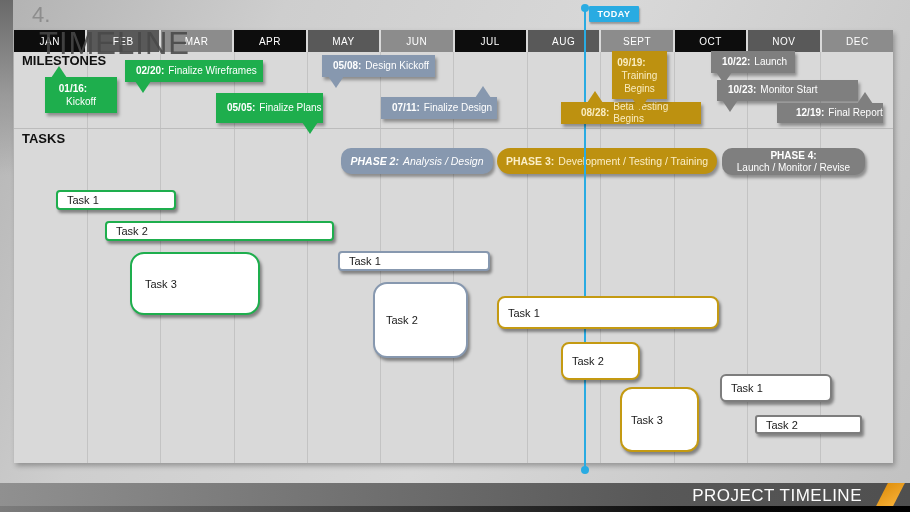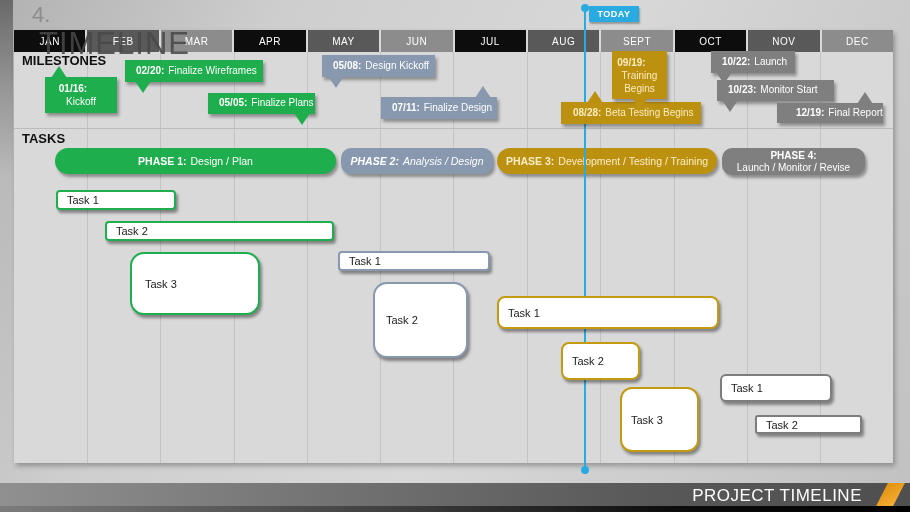--- a/index.html
+++ b/index.html
@@ -117,65 +117,61 @@
   <div class="callout c-green stacked" style="left:45px;top:77px;width:72px;height:36px">
     <span class="ptr up" style="left:6px"></span>
     <span class="m-date">01/16:</span>
     <span class="m-text">Kickoff</span>
   </div>
   <div class="callout c-green pad" style="left:125px;top:60px;width:138px;height:22px">
     <span class="ptr down" style="left:10px"></span>
     <span class="m-date">02/20:</span>
     <span class="m-text">Finalize Wireframes</span>
   </div>
-  <div class="callout c-green pad" style="left:208px;top:93px;width:107px;height:21px">
+  <div class="callout c-green pad" style="left:216px;top:93px;width:107px;height:30px">
     <span class="ptr down" style="left:86px"></span>
     <span class="m-date">05/05:</span>
     <span class="m-text">Finalize Plans</span>
   </div>
   <div class="callout c-bluegray pad" style="left:322px;top:55px;width:113px;height:22px">
     <span class="ptr down" style="left:6px"></span>
     <span class="m-date">05/08:</span>
     <span class="m-text">Design Kickoff</span>
   </div>
   <div class="callout c-bluegray pad" style="left:381px;top:97px;width:116px;height:22px">
     <span class="ptr up" style="left:94px"></span>
     <span class="m-date">07/11:</span>
     <span class="m-text">Finalize Design</span>
   </div>
-  <div class="callout c-gold" style="left:561px;top:102px;width:140px;height:22px;padding-left:12px">
+  <div class="callout c-gold" style="left:561px;top:102px;width:140px;height:22px;padding-left:20px">
     <span class="ptr up" style="left:26px"></span>
     <span class="m-date">08/28:</span>
     <span class="m-text">Beta Testing Begins</span>
   </div>
   <div class="callout c-gold stacked" style="left:612px;top:51px;width:55px;height:48px">
     <span class="ptr down" style="left:20px"></span>
     <span class="m-date">09/19:</span>
     <span class="m-text">Training Begins</span>
   </div>
   <div class="callout c-gray pad" style="left:711px;top:51px;width:84px;height:22px">
     <span class="ptr down" style="left:5px"></span>
     <span class="m-date">10/22:</span>
     <span class="m-text">Launch</span>
   </div>
-  <div class="callout c-gray pad" style="left:717px;top:80px;width:117px;height:21px">
+  <div class="callout c-gray pad" style="left:717px;top:80px;width:141px;height:21px">
     <span class="ptr down" style="left:5px"></span>
     <span class="m-date">10/23:</span>
     <span class="m-text">Monitor Start</span>
   </div>
   <div class="callout c-gray" style="left:777px;top:103px;width:106px;height:20px;padding-left:19px">
     <span class="ptr up" style="left:80px"></span>
     <span class="m-date">12/19:</span>
     <span class="m-text">Final Report</span>
   </div>
 
-  <div class="phase p-green" style="left:55px;top:148px;width:281px">
-    <span class="ph-name">PHASE 1:</span>
-    <span>Design / Plan</span>
-  </div>
   <div class="phase p-bluegray" style="left:341px;top:148px;width:152px">
     <span class="ph-name">PHASE 2:</span>
     <span>Analysis / Design</span>
   </div>
   <div class="phase p-gold" style="left:497px;top:148px;width:220px">
     <span class="ph-name">PHASE 3:</span>
     <span>Development / Testing / Training</span>
   </div>
   <div class="phase p-gray" style="left:722px;top:148px;width:143px;height:27px;font-size:10px">
     <span class="ph-name">PHASE 4:</span>

